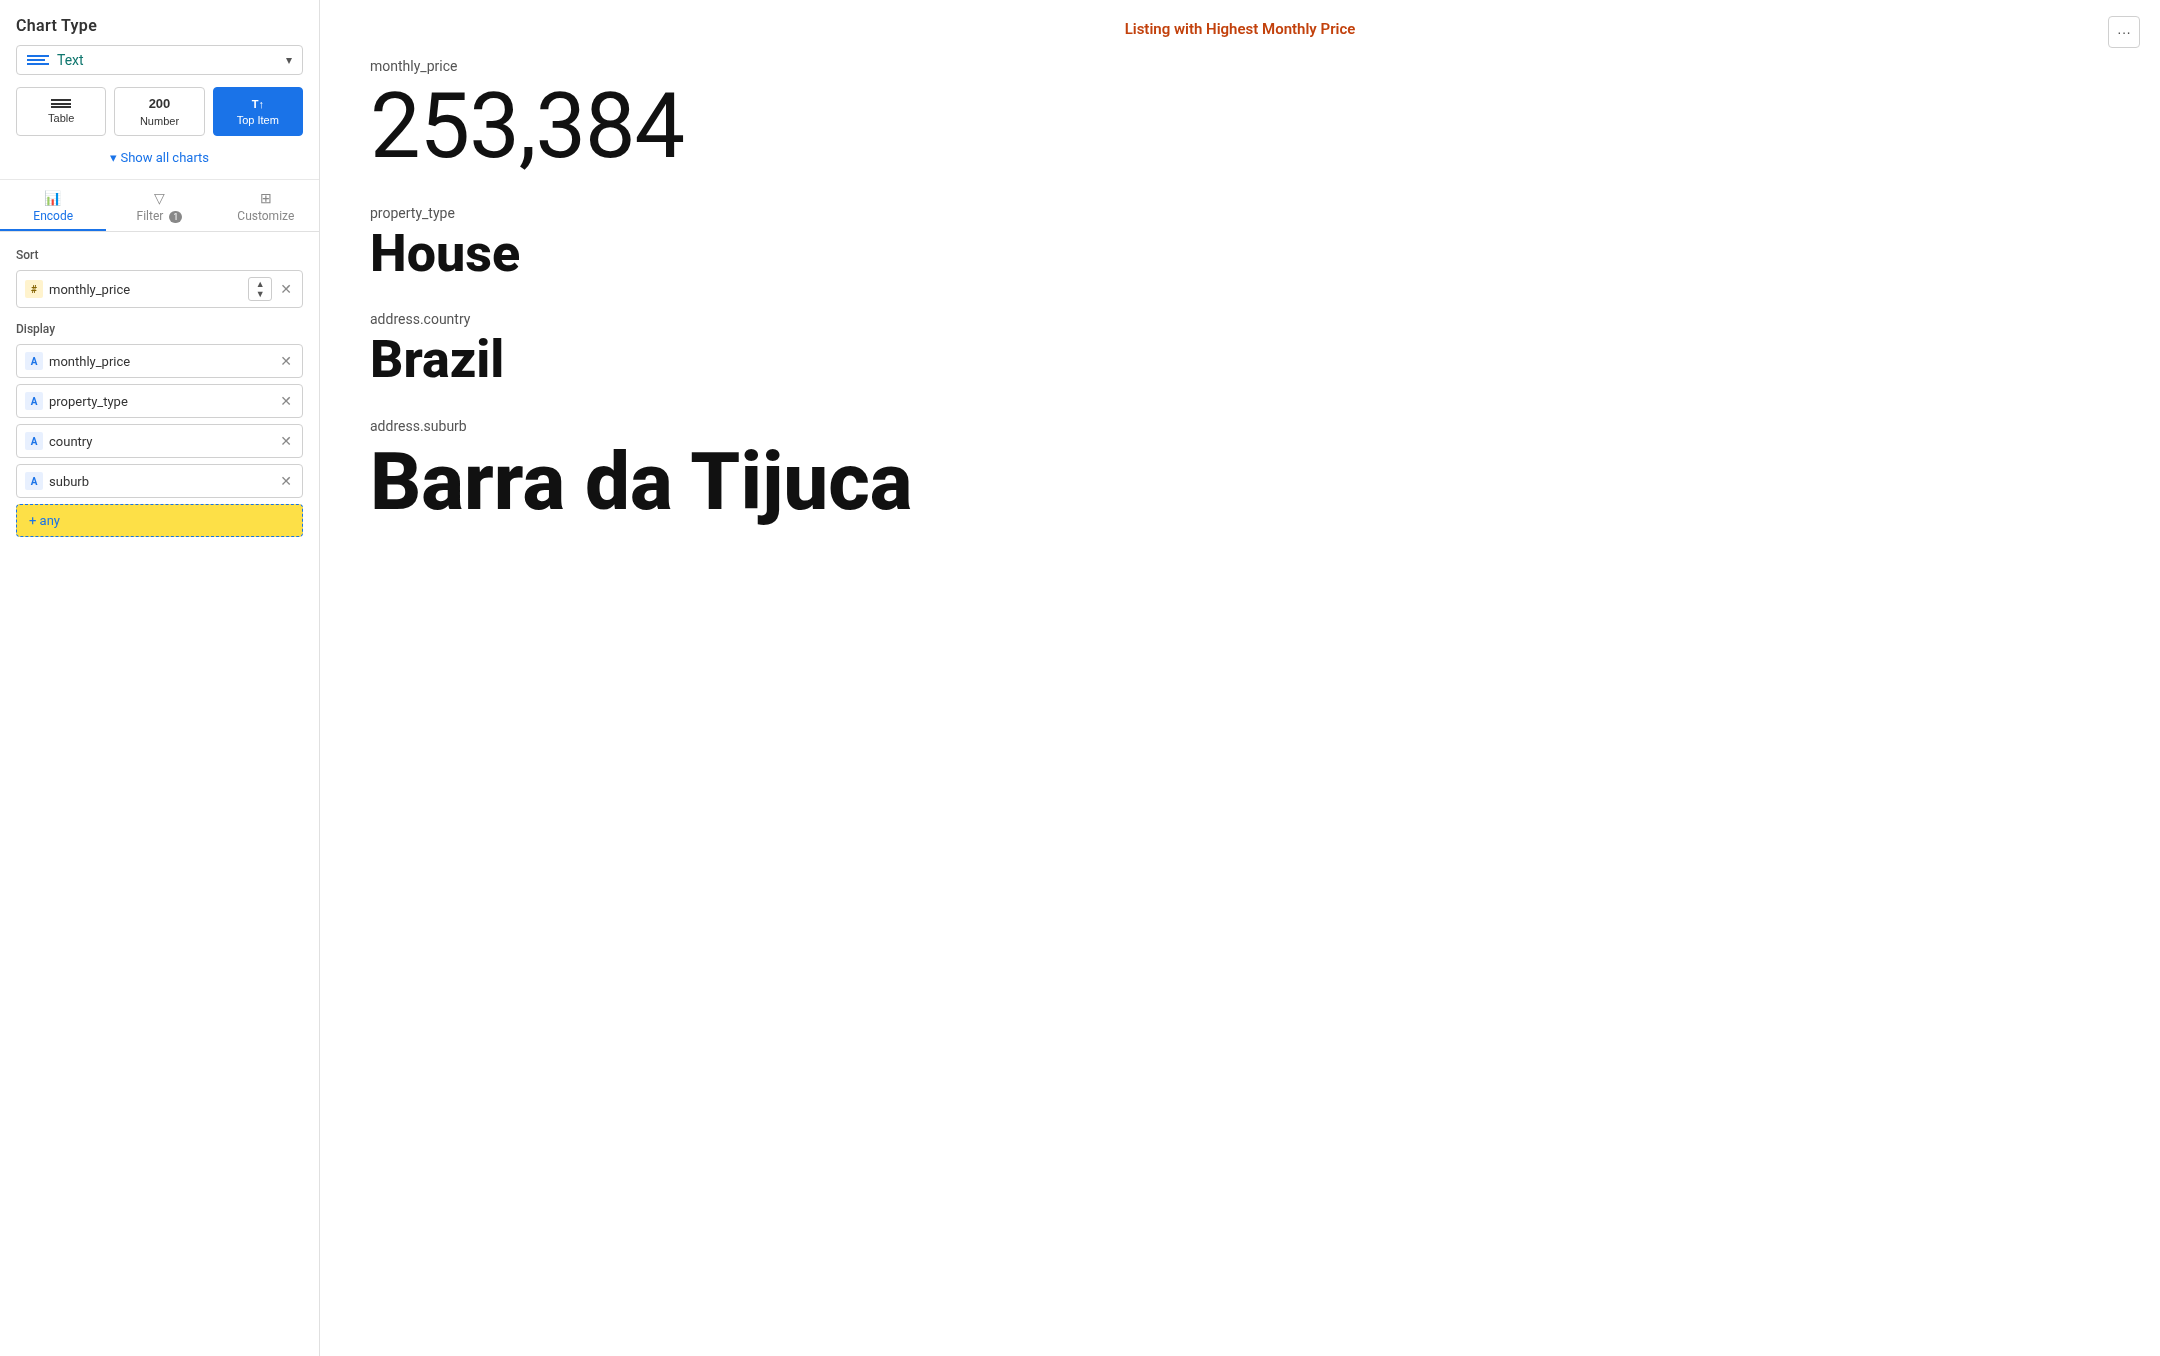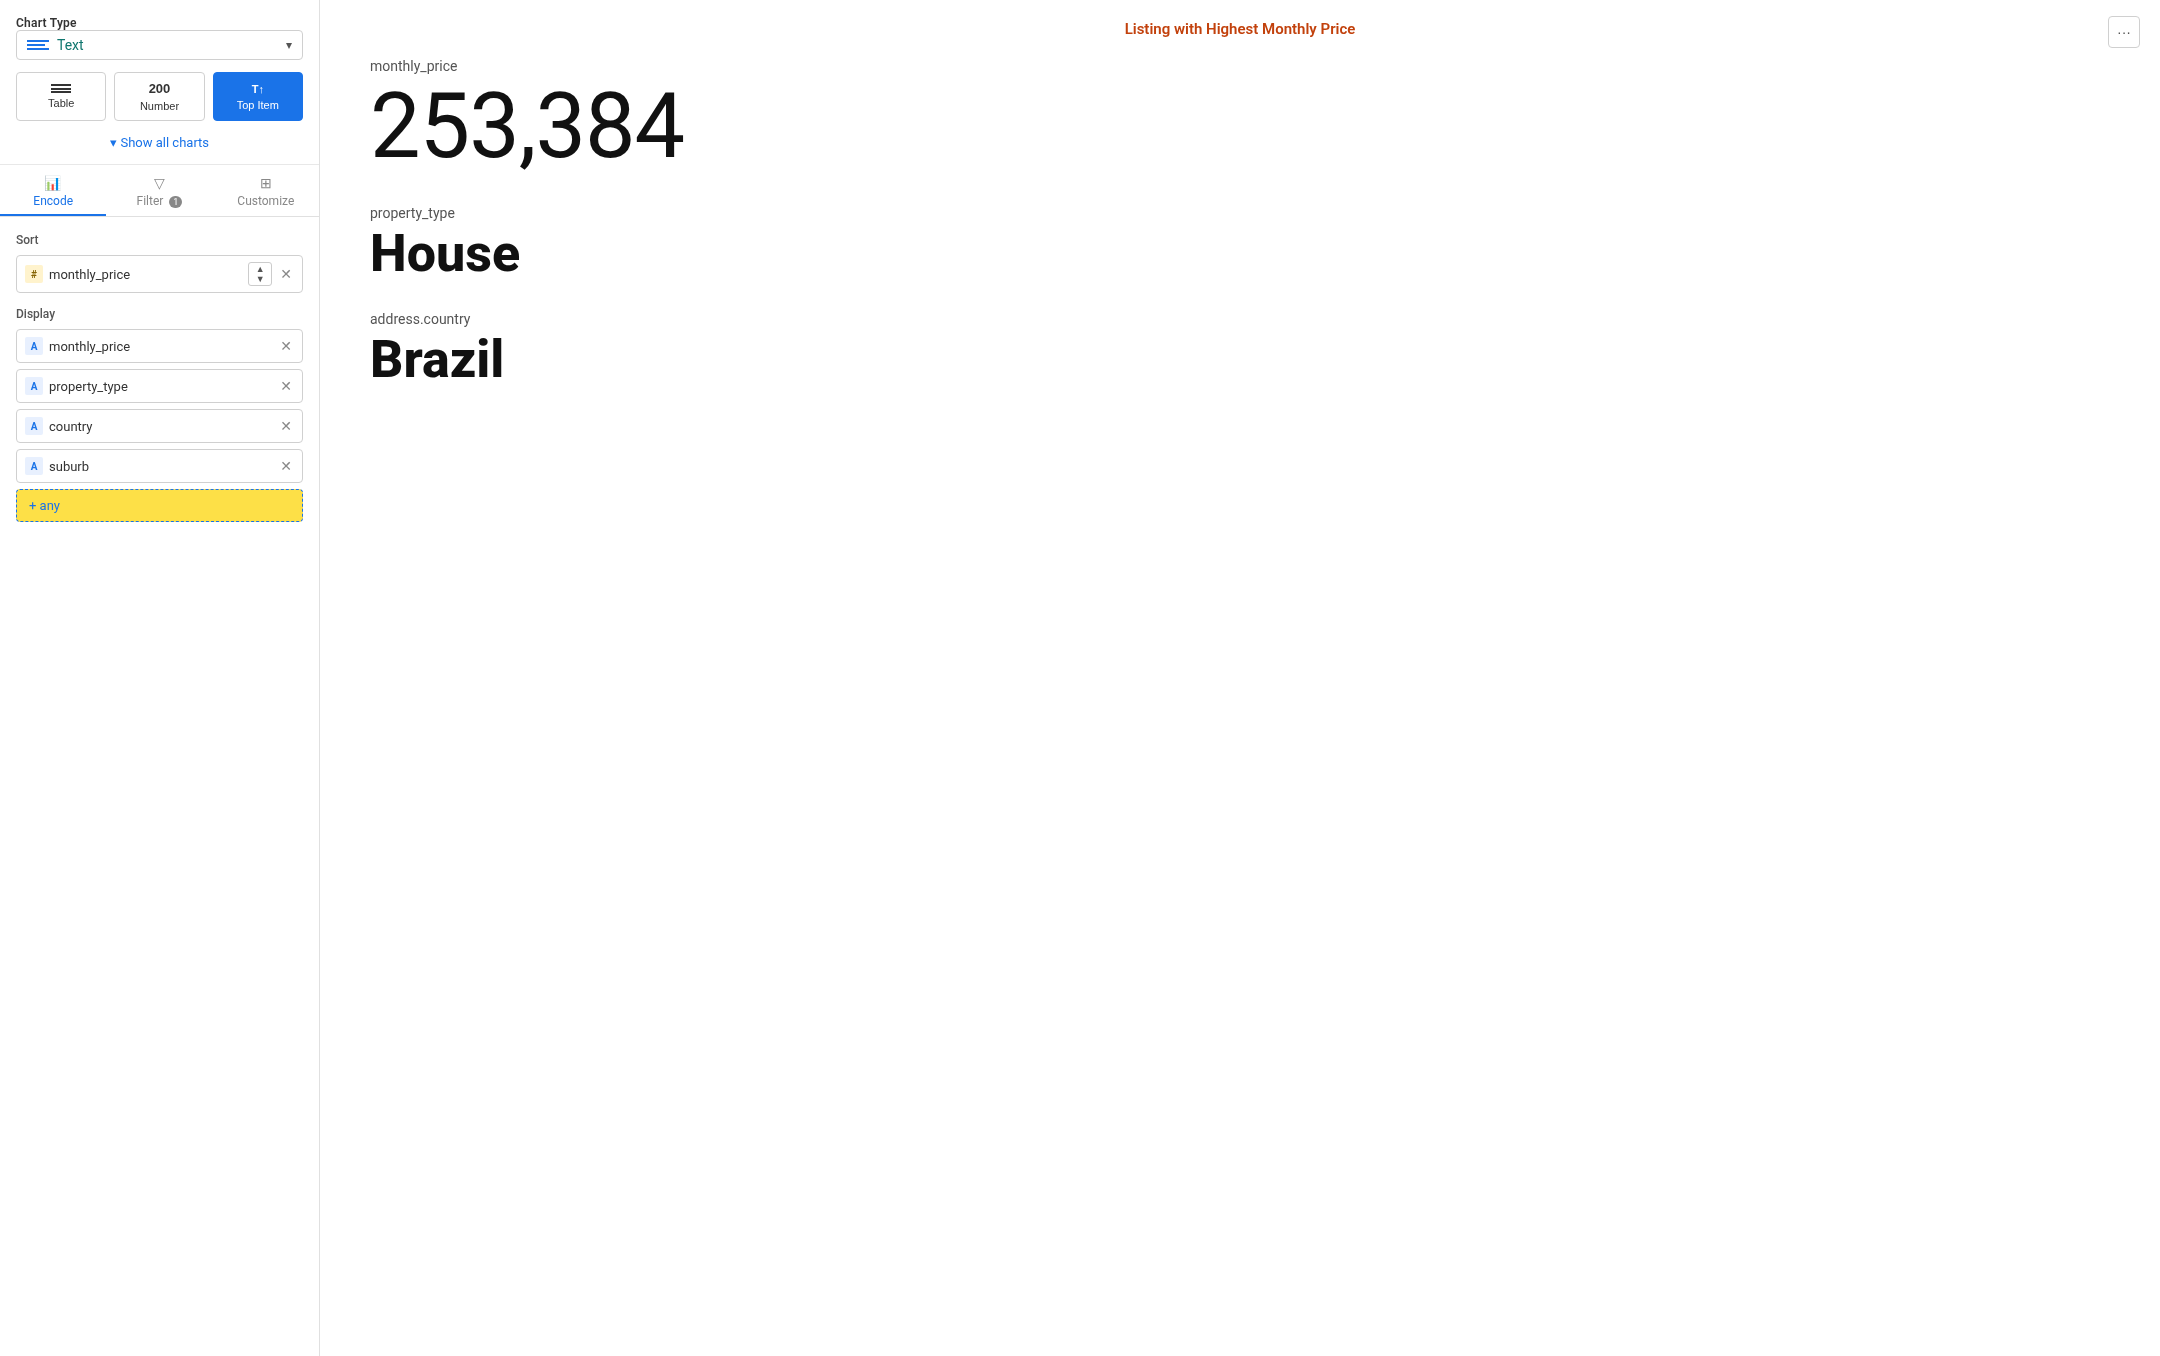--- a/index.html
+++ b/index.html
@@ -21,23 +21,24 @@
       flex-direction: column;
       overflow-y: auto;
     }
 
     .chart-type-section {
       padding: 16px 16px 0 16px;
       border-bottom: 1px solid #e8e8e8;
     }
 
     .section-label {
-      font-size: 12px;
+      font-size: 16px;
       font-weight: 600;
       color: #333;
+      margin-bottom: 10px;
       letter-spacing: 0.02em;
     }
 
     .chart-type-dropdown {
       display: flex;
       align-items: center;
       border: 1px solid #d0d0d0;
       border-radius: 4px;
       padding: 6px 10px;
       cursor: pointer;
@@ -489,15 +490,19 @@
     <div class="metric-block">
       <div class="metric-label">property_type</div>
       <div class="metric-value-medium">House</div>
     </div>
 
     <div class="metric-block">
       <div class="metric-label">address.country</div>
       <div class="metric-value-medium">Brazil</div>
     </div>
 
+    <div class="metric-block">
+      <div class="metric-label">address.suburb</div>
+      <div class="metric-value-xlarge">Barra da Tijuca</div>
+    </div>
 
   </div>
 </div>
 
 </body></html>

